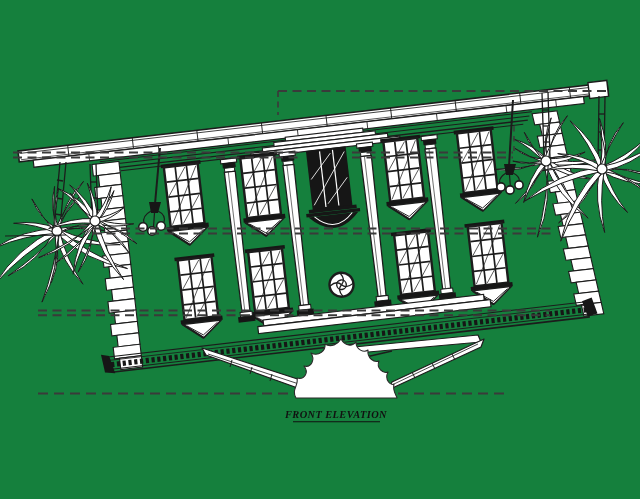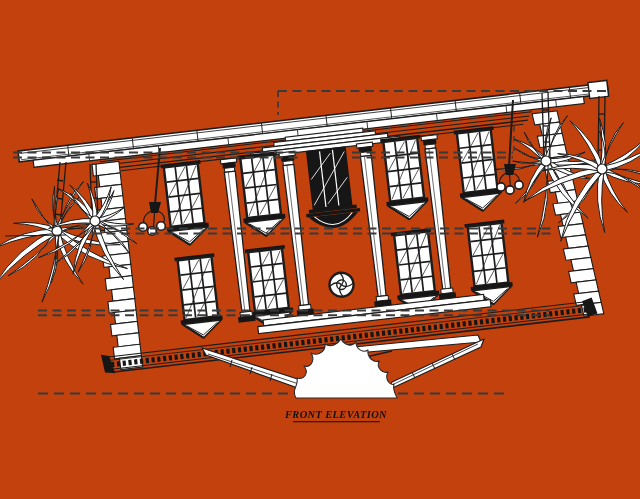--- a/index.html
+++ b/index.html
@@ -1,16 +1,16 @@
 <!DOCTYPE html>
 <html><head>
 <meta charset="utf-8">
 <style>
   html,body{margin:0;padding:0;background:#fff;}
-  #canvas{position:relative;width:640px;height:499px;background:#c2410c;overflow:hidden;}
+  #canvas{position:relative;width:640px;height:499px;background:#15803d;overflow:hidden;}
   svg{display:block;}
   .ln{stroke:#1c1c1c;fill:none;stroke-linecap:butt;}
   .wf{fill:#ffffff;stroke:#1c1c1c;}
   .dk{fill:#161616;stroke:none;}
   .dkl{stroke:#161616;fill:none;}
   .wl{stroke:#ffffff;fill:none;}
   .dash{stroke:#3a3a3a;fill:none;}
   .frond{fill:#ffffff;stroke:#1c1c1c;stroke-width:1;stroke-linejoin:round;}
   .bud{fill:#ffffff;stroke:#1c1c1c;stroke-width:1.2;}
   .lbl{font-family:"Liberation Serif","DejaVu Serif",serif;font-style:italic;font-weight:bold;

